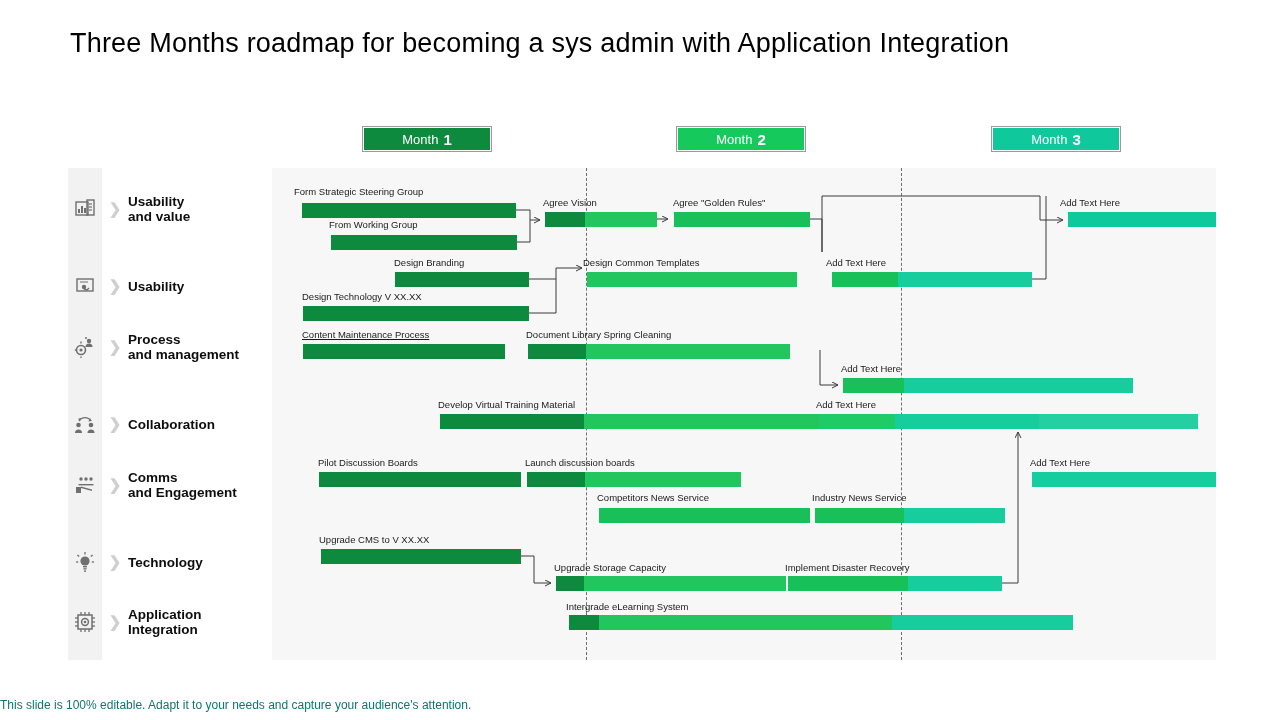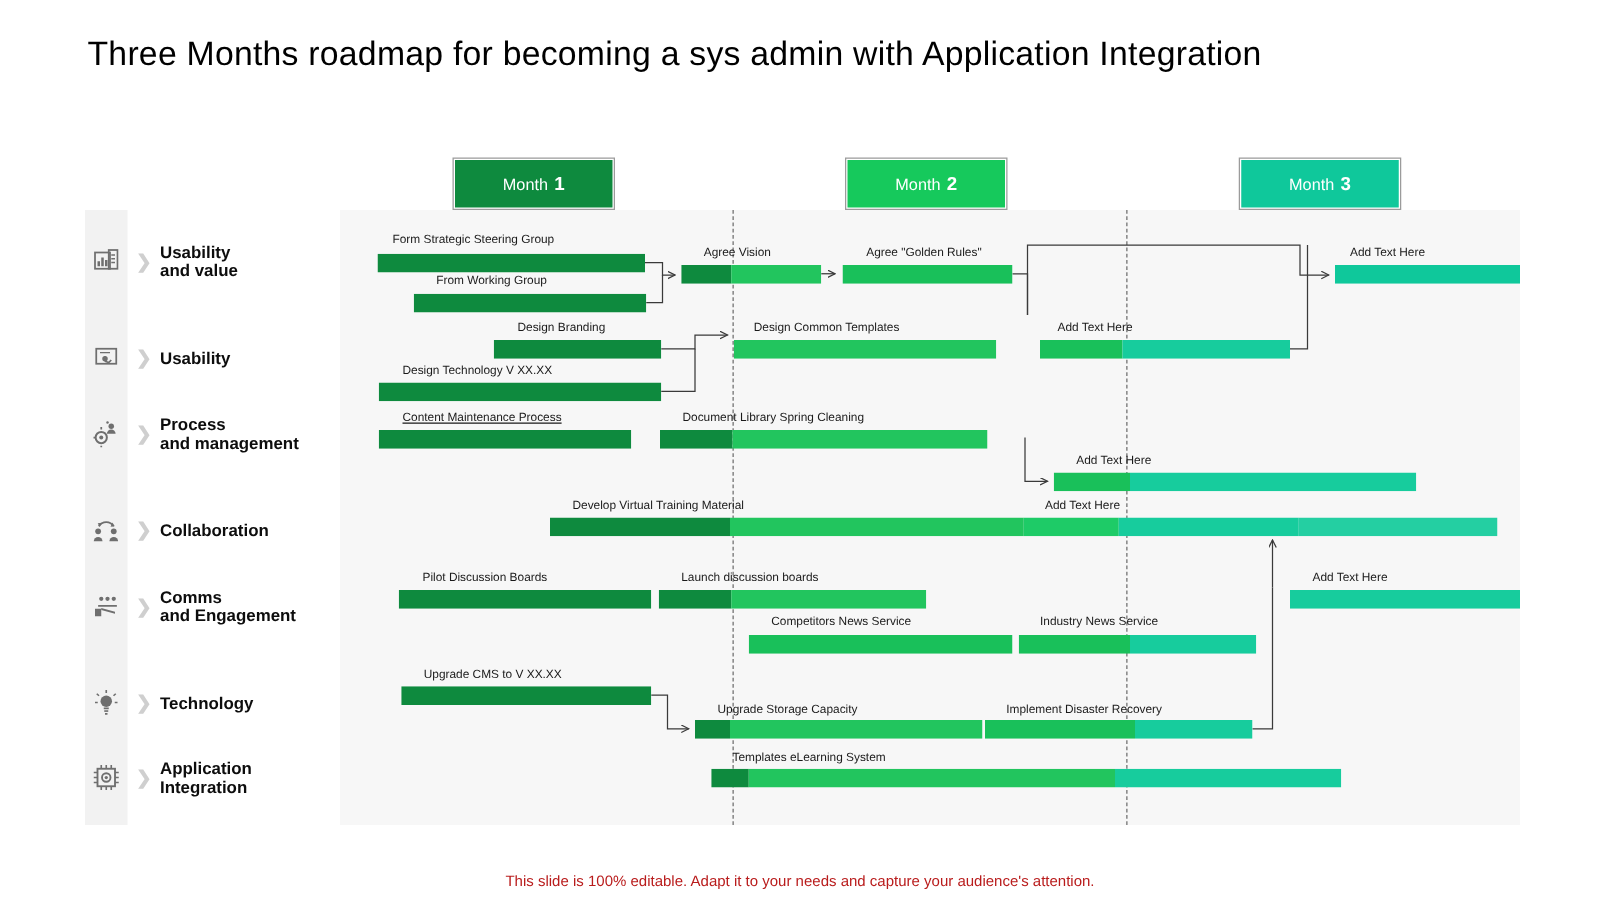--- a/index.html
+++ b/index.html
@@ -24,21 +24,21 @@
     font-size: 27px;
     font-weight: 400;
     color: #000000;
     letter-spacing: 0.2px;
     white-space: nowrap;
   }
 
   
   .month-pill {
     position: absolute;
-    height: 42px;
+    height: 26px;
     box-sizing: border-box;
     border: 1px solid #9b9b9b;
     background: #ffffff;
     padding: 1px;
   }
   .month-pill .pill-fill {
     width: 100%;
     height: 100%;
     display: flex;
     align-items: center;
@@ -116,42 +116,41 @@
     display: flex;
     overflow: hidden;
   }
   .seg { height: 100%; }
 
   .bar-label {
     position: absolute;
     font-size: 9.5px;
     color: #1a1a1a;
     white-space: nowrap;
-    margin-left: 20px;
   }
 
   
   #connectors {
     position: absolute;
     left: 0;
     top: 0;
     width: 1280px;
     height: 720px;
     pointer-events: none;
   }
 
   
   #footer-note {
     position: absolute;
     left: 0;
     top: 698px;
     width: 1280px;
-    text-align: center;
+    text-align: left;
     font-size: 12px;
-    color: #b91c1c;
+    color: #0f766e;
   }
 </style>
 </head>
 <body>
 
 <div id="slide-title">Three Months roadmap for becoming a sys admin with Application Integration</div>
 
 <div class="month-pill" style="left:362px; top:126px; width:130px;">
   <div class="pill-fill" style="background:#0E8A3E;">
     <span>Month</span>
@@ -419,21 +418,21 @@
     <div class="bar-label" style="left: 554px; top: 562px;">Upgrade Storage Capacity</div>
     <div class="bar" title="Upgrade Storage Capacity" style="left: 556px; top: 576px; width: 230px;">
       <div class="seg" style="width: 12%; background: rgb(14, 138, 62);"></div>
       <div class="seg" style="width: 88%; background: rgb(34, 197, 94);"></div>
     </div>
     <div class="bar-label" style="left: 785px; top: 562px;">Implement Disaster Recovery</div>
     <div class="bar" title="Implement Disaster Recovery" style="left: 788px; top: 576px; width: 214px;">
       <div class="seg" style="width: 56%; background: rgb(25, 192, 90);"></div>
       <div class="seg" style="width: 44%; background: rgb(23, 204, 157);"></div>
     </div>
-    <div class="bar-label" style="left: 566px; top: 601px;">Templates eLearning System</div>
+    <div class="bar-label" style="left: 566px; top: 601px;">Intergrade eLearning System</div>
     <div class="bar" title="Intergrade eLearning System" style="left: 569px; top: 615px; width: 504px;">
       <div class="seg" style="width: 6%; background: rgb(14, 138, 62);"></div>
       <div class="seg" style="width: 58%; background: rgb(34, 197, 94);"></div>
       <div class="seg" style="width: 36%; background: rgb(23, 204, 157);"></div>
     </div>
   </div>
 
 <div id="footer-note">This slide is 100% editable. Adapt it to your needs and capture your audience's attention.</div>
 
 </body></html>

